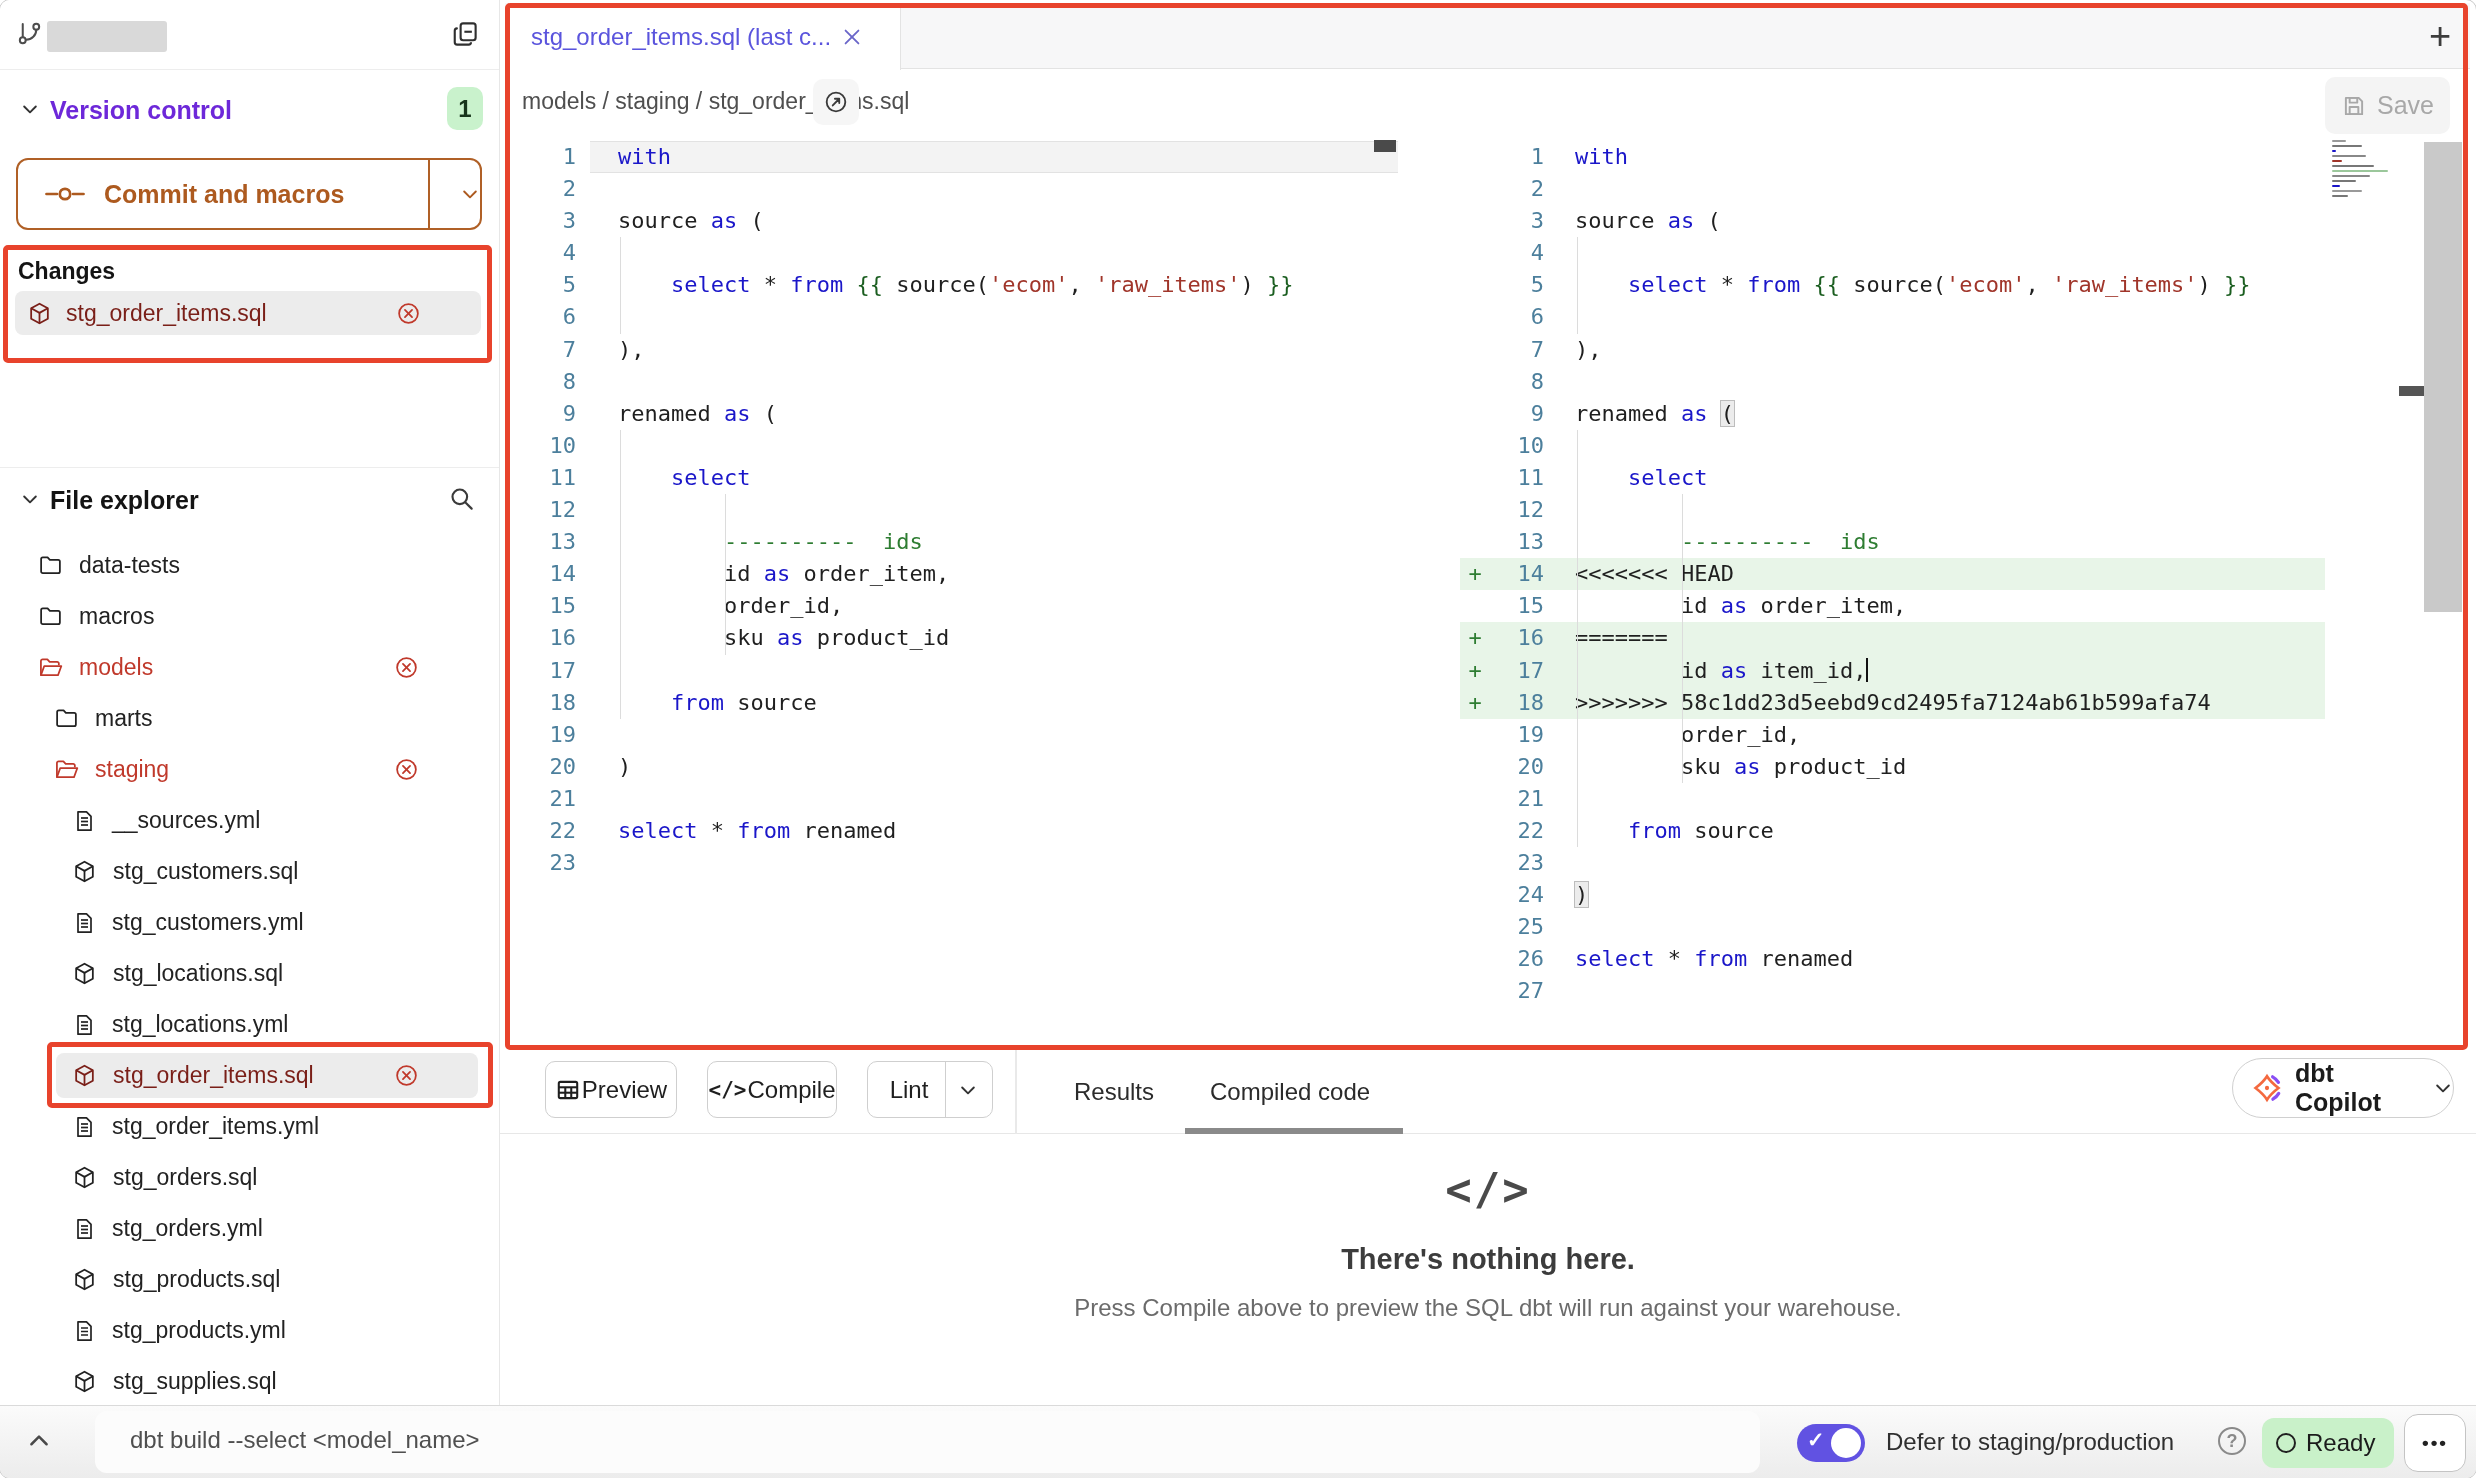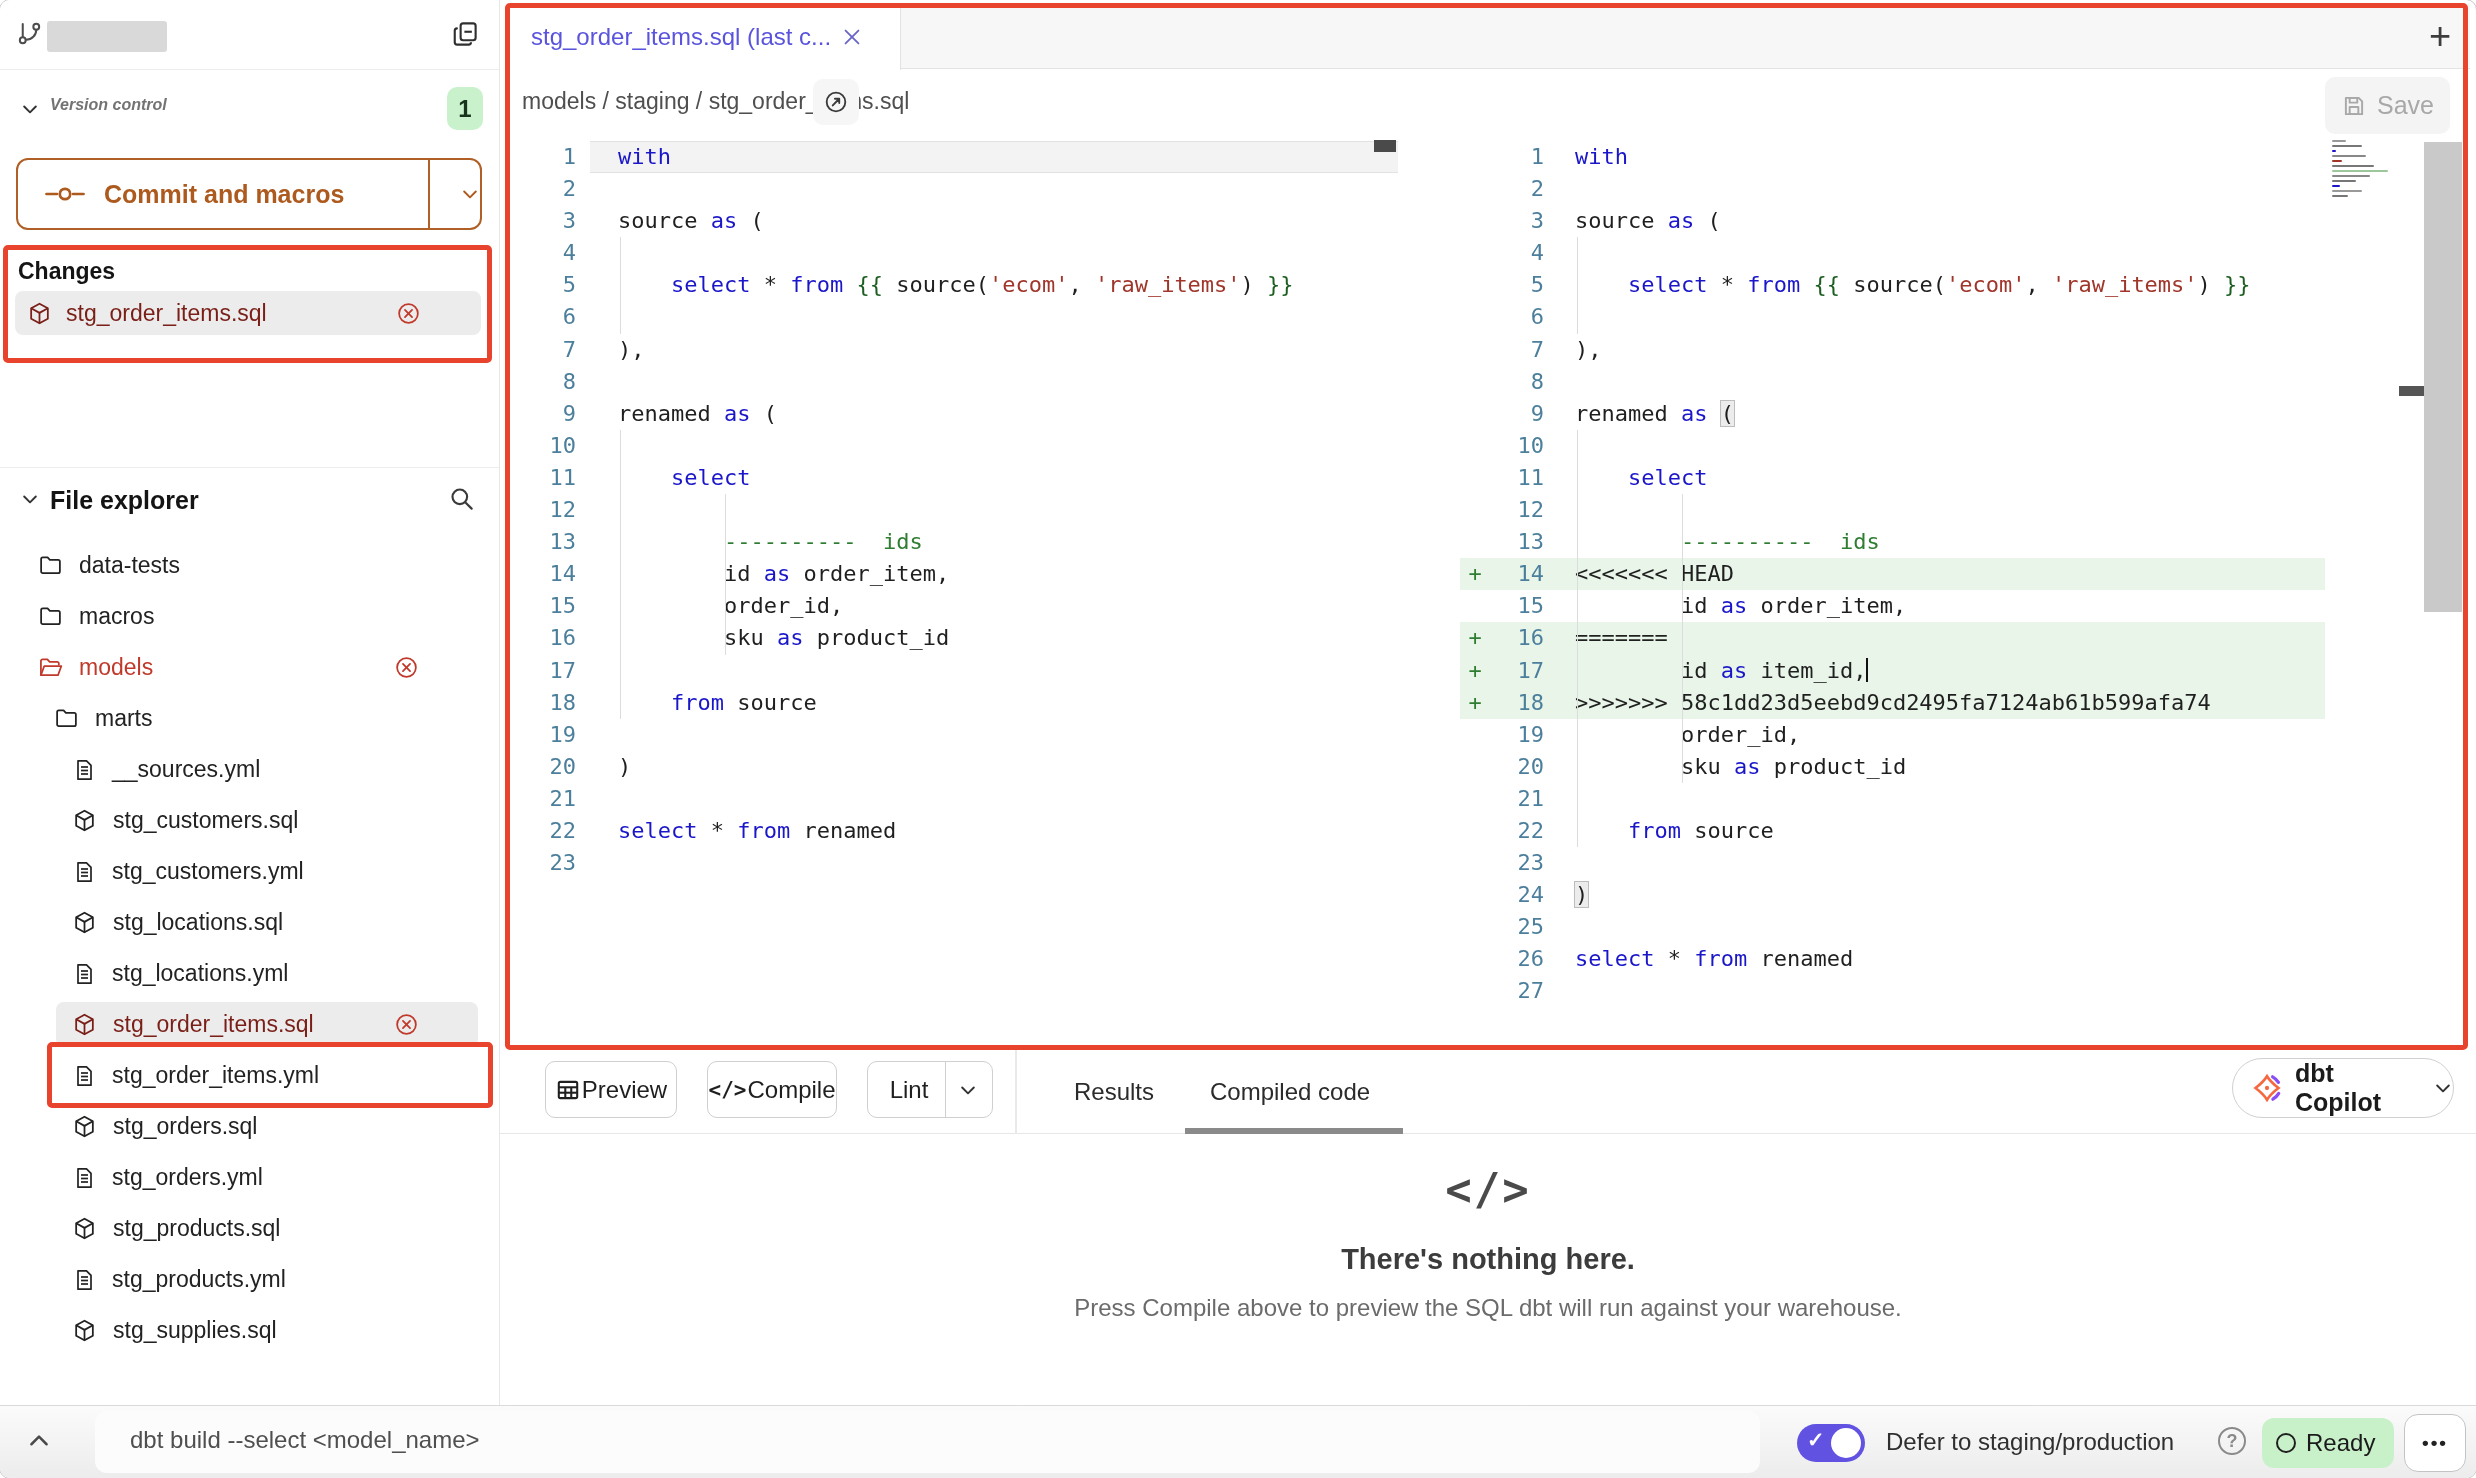--- a/index.html
+++ b/index.html
@@ -12,21 +12,21 @@
   svg { display:block; }
 
   
   .sidebar { position:absolute; left:0; top:0; width:500px; height:1405px; background:#fff; border-right:1px solid #e7e7e7; }
   .side-top { position:absolute; left:0; top:0; width:100%; height:70px; border-bottom:1px solid #ededed; }
   .branch-ic { position:absolute; left:16px; top:20px; color:#4d4d4d; }
   .branch-placeholder { position:absolute; left:47px; top:21px; width:120px; height:31px; background:#d9d9d9; border-radius:3px; }
   .copy-btn { position:absolute; left:450px; top:19px; color:#2f2f2f; cursor:pointer; }
 
   .vc-chevron { position:absolute; left:20px; top:99px; color:#333; }
-  .vc-label { position:absolute; left:50px; top:96px; font-size:16px; font-weight:700; color:#737373;font-style:italic; }
+  .vc-label { position:absolute; left:50px; top:96px; font-size:25px; font-weight:700; color:#6d28d9; }
   .vc-badge { position:absolute; left:447px; top:87px; width:36px; height:43px; background:#c9f2cc; border-radius:10px;
               font-size:24px; font-weight:600; color:#17351b; display:flex; align-items:center; justify-content:center; }
 
   .commit-btn { position:absolute; left:16px; top:158px; width:466px; height:72px; border:2px solid #b06026; border-radius:12px;
                 display:flex; align-items:center; background:#fff; cursor:pointer; }
   .commit-ic { margin-left:26px; color:#ad5a1f; }
   .commit-label { margin-left:18px; font-size:25px; font-weight:600; color:#ad5a1f; }
   .commit-split { position:absolute; left:410px; top:0; bottom:0; width:2px; background:#b06026; }
   .commit-caret { position:absolute; left:424px; top:0; bottom:0; width:56px; display:flex; align-items:center; justify-content:center; color:#ad5a1f; }
 
@@ -263,20 +263,36 @@
             </svg>
           </span>
         </div>
         <div class="fe-row l1">
           <span class="ic">
             <svg width="25" height="25" viewBox="0 0 24 24" fill="none" stroke="currentColor" stroke-width="1.7" stroke-linejoin="round">
               <path d="M3 5.8A1.6 1.6 0 0 1 4.6 4.2h4.6l2.2 2.4h8A1.6 1.6 0 0 1 21 8.2v9.6a1.6 1.6 0 0 1-1.6 1.6H4.6A1.6 1.6 0 0 1 3 17.8z"></path>
             </svg>
           </span>
           <span class="lb">marts</span>
+        </div>
+        <div class="fe-row l1 red">
+          <span class="ic">
+            <svg width="25" height="25" viewBox="0 0 24 24" fill="none" stroke="currentColor" stroke-width="1.7" stroke-linejoin="round">
+              <path d="M2.8 19.4V5.8a1.6 1.6 0 0 1 1.6-1.6h4.6l2.2 2.4h7.2a1.6 1.6 0 0 1 1.6 1.6v1.6"></path>
+              <path d="M2.8 19.4 6 10.6h16.4l-3.2 8.8z"></path>
+            </svg>
+          </span>
+          <span class="lb">staging</span>
+          <span class="fe-x">
+            <svg width="25" height="25" viewBox="0 0 24 24" fill="none" stroke="currentColor" stroke-width="1.7" stroke-linecap="round">
+              <circle cx="12" cy="12" r="9"></circle>
+              <line x1="8.6" y1="8.6" x2="15.4" y2="15.4"></line>
+              <line x1="15.4" y1="8.6" x2="8.6" y2="15.4"></line>
+            </svg>
+          </span>
         </div>
         <div class="fe-row l2">
           <span class="ic">
             <svg width="24" height="24" viewBox="0 0 24 24" fill="none" stroke="currentColor" stroke-width="1.7" stroke-linejoin="round">
               <path d="M6 2.8h8.5L19 7.3V21.2H6z"></path>
               <line x1="9" y1="9" x2="16" y2="9"></line>
               <line x1="9" y1="12.5" x2="16" y2="12.5"></line>
               <line x1="9" y1="16" x2="16" y2="16"></line>
             </svg>
           </span>

